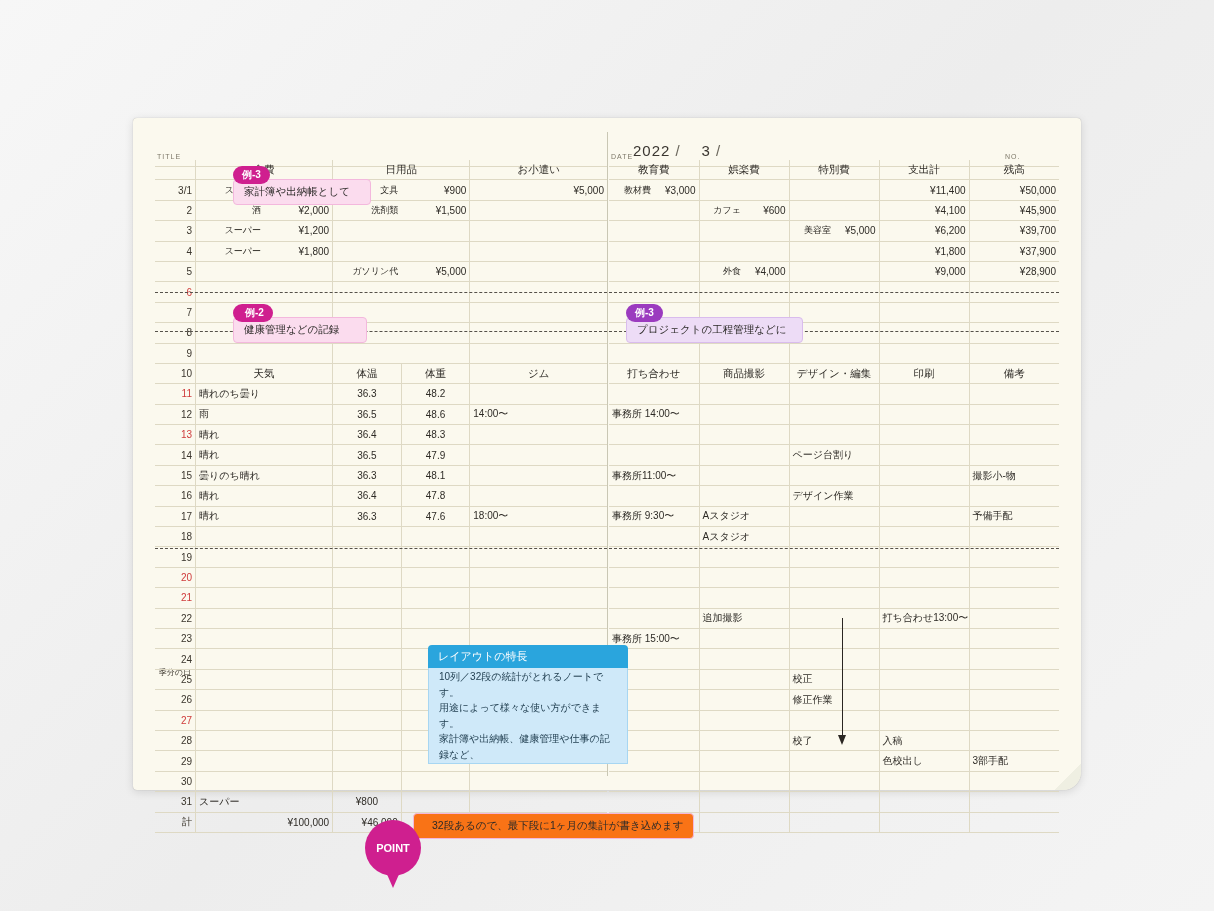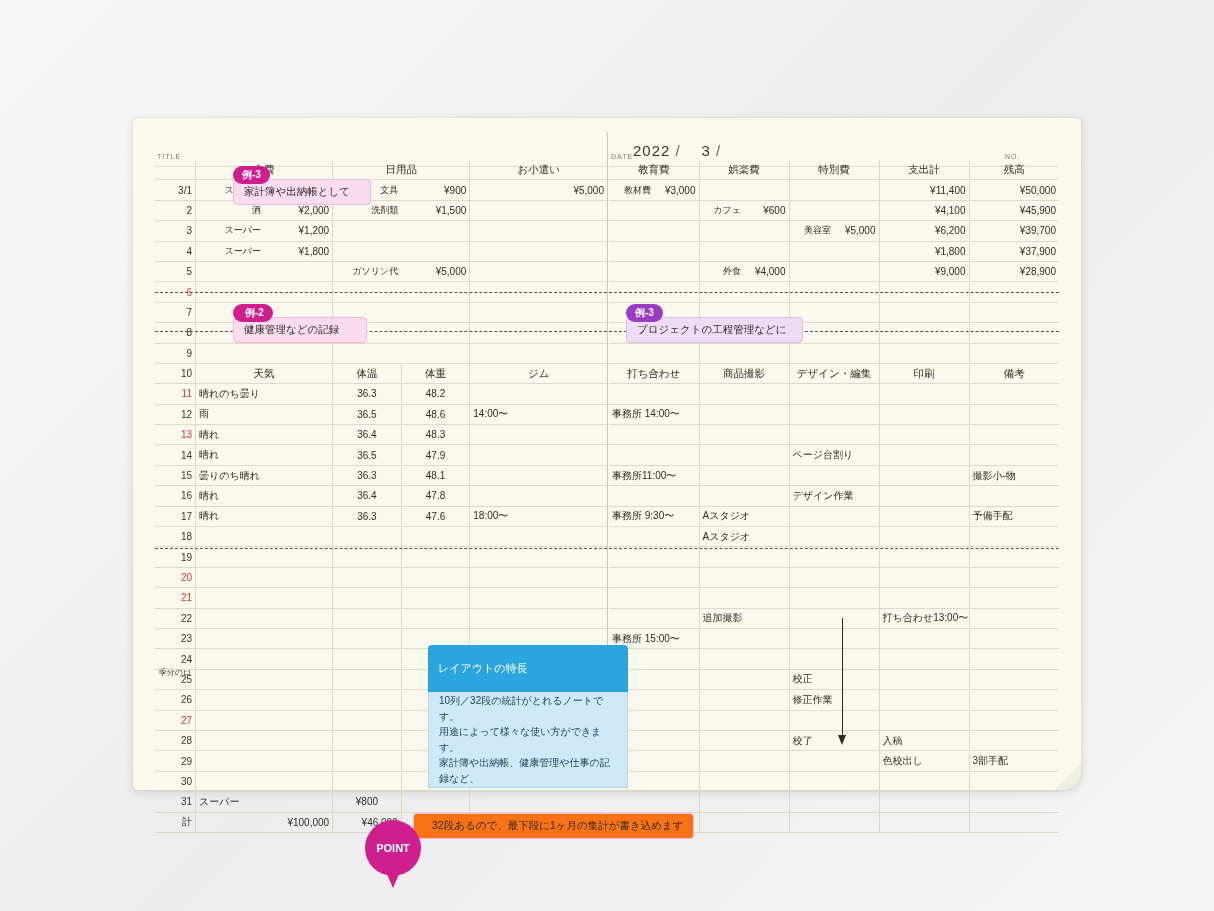--- a/index.html
+++ b/index.html
@@ -198,21 +198,21 @@
     position: absolute;
     left: 295px;
     top: 527px;
     width: 200px;
     z-index: 7;
   }
   #layout-callout .head {
     background: #2aa5dd;
     color: #fff;
     font-size: 11px;
-    padding: 16px 10px;
+    padding: 4px 10px;
     border-radius: 4px 4px 0 0;
     display: inline-block;
     width: 100%;
     box-sizing: border-box;
   }
   #layout-callout .body {
     background: #cfe9f9;
     border: 1px solid #a7d6f2;
     border-top: none;
     font-size: 10px;

